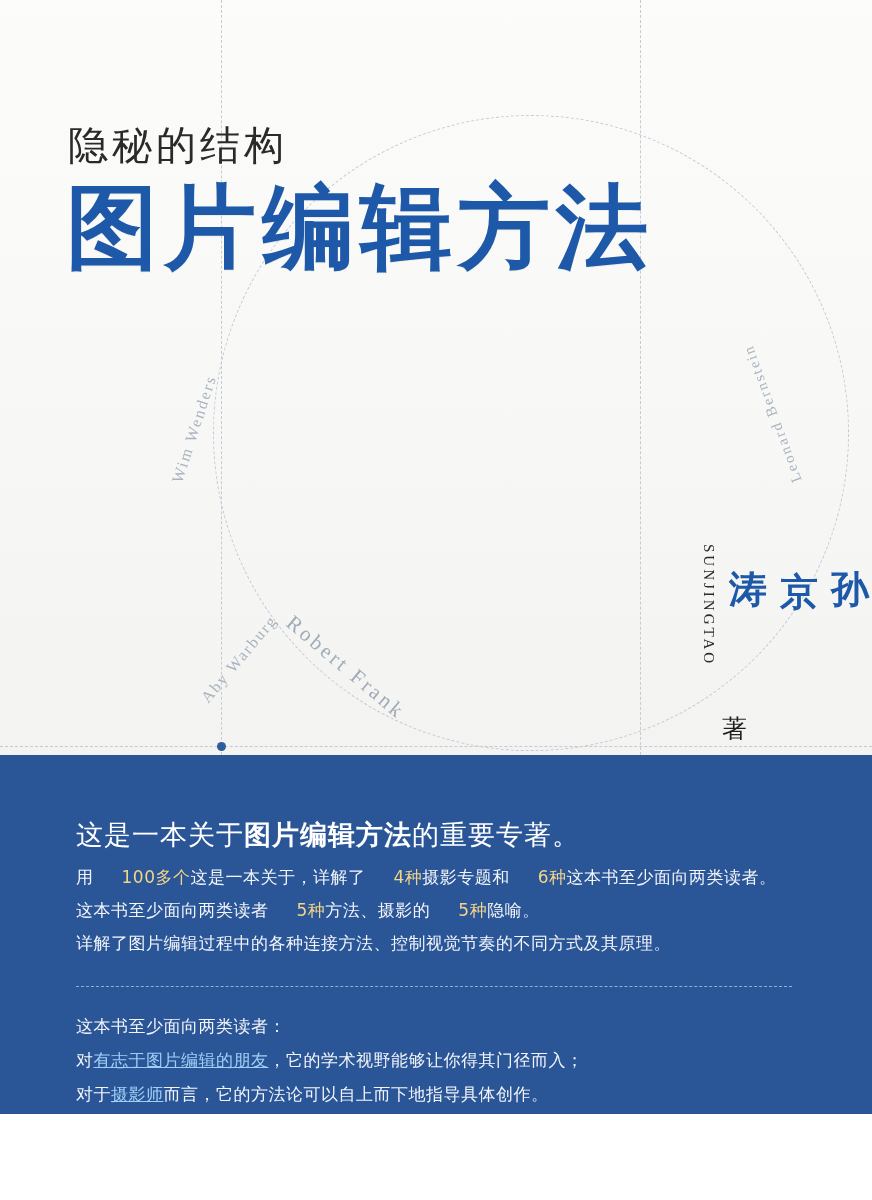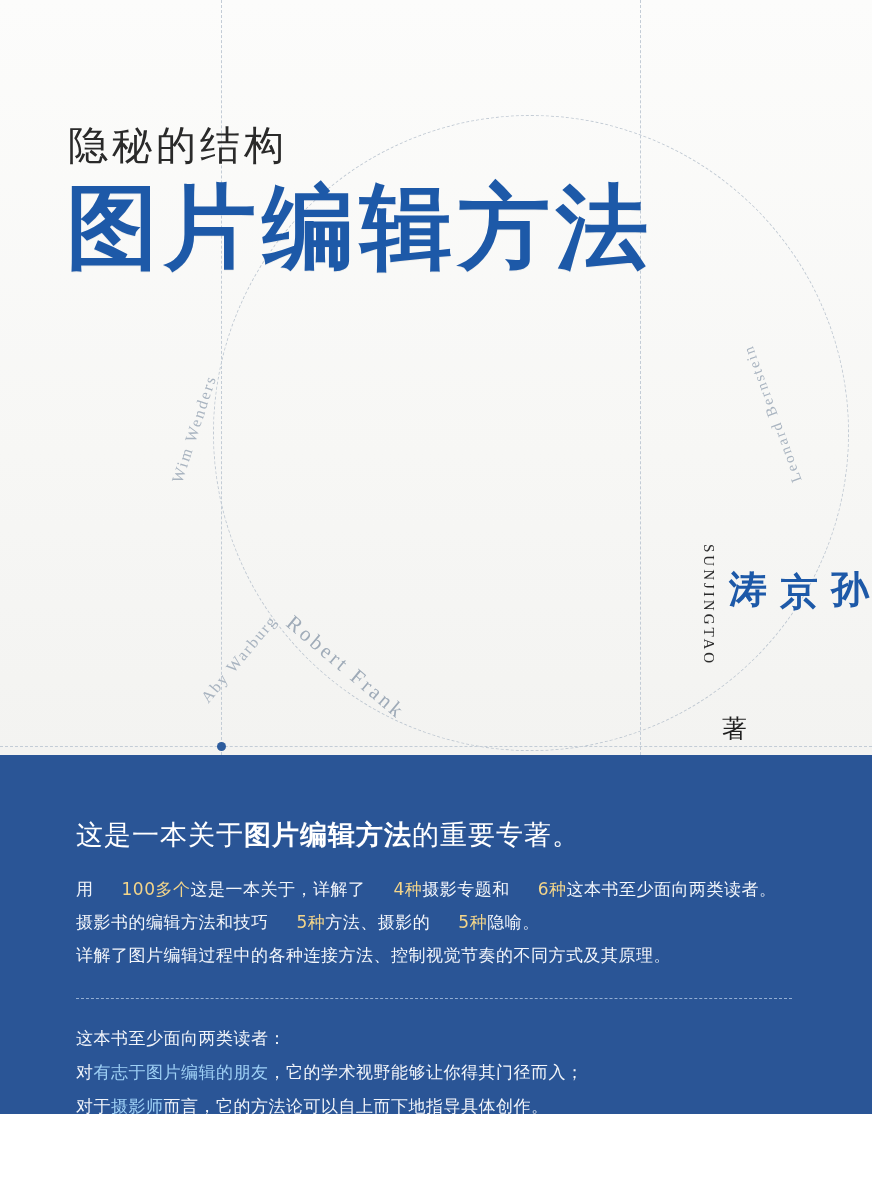--- a/index.html
+++ b/index.html
@@ -161,21 +161,21 @@
     height: 445px;
     background: #2a5596;
     color: #ffffff;
     padding: 62px 74px 0 76px;
   }
   .lead {
     font-family: "DejaVu Sans", sans-serif;
     font-size: 27px;
     letter-spacing: 1px;
     color: #ffffff;
-    margin-bottom: 20px;
+    margin-bottom: 8px;
   }
   .lead b { font-weight: 700; }
   .blurb-line {
     font-family: "DejaVu Sans", sans-serif;
     font-size: 17px;
     line-height: 1.95;
     color: #f2f5fa;
     letter-spacing: .5px;
   }
   .hl { color: #f3d58a; margin-left: 28px; }
@@ -184,21 +184,21 @@
     border-top: 1px dashed #94aed2;
     width: 716px;
   }
   .reader-line {
     font-family: "DejaVu Sans", sans-serif;
     font-size: 17px;
     line-height: 2.0;
     color: #f2f5fa;
     letter-spacing: .5px;
   }
-  .reader-hl { color: #9ed0f5; }
+  .reader-hl { color: #9ed0f5; text-decoration: underline; }
 </style>
 </head>
 <body>
 
 <div id="cover">
 
   <div class="top-area">
     <div class="circle-guide"></div>
     <div class="v-guide g1"></div>
     <div class="v-guide g2"></div>
@@ -220,21 +220,21 @@
     </div>
   </div>
 
   <div class="bottom-area">
     <div class="lead">
       <span>这是一本关于</span><b>图片编辑方法</b><span>的重要专著。</span>
     </div>
 
     <div id="blurb">
         <div class="blurb-line"><span>用</span><span class="hl">100多个</span><span>这是一本关于，详解了</span><span class="hl">4种</span><span>摄影专题和</span><span class="hl">6种</span><span>这本书至少面向两类读者。</span></div>
-        <div class="blurb-line"><span>摄影书的编辑方法和技巧</span><span class="hl">5种</span><span>方法、摄影的</span><span class="hl">5种</span><span>隐喻。</span></div>
+        <div class="blurb-line"><span>这本书至少面向两类读者</span><span class="hl">5种</span><span>方法、摄影的</span><span class="hl">5种</span><span>隐喻。</span></div>
         <div class="blurb-line"><span>详解了图片编辑过程中的各种连接方法、控制视觉节奏的不同方式及其原理。</span></div>
       </div>
 
     <div class="divider"></div>
 
     <div id="readers">
         <div class="reader-line"><span>这本书至少面向两类读者：</span></div>
         <div class="reader-line"><span>对</span><span class="reader-hl">有志于图片编辑的朋友</span><span>，它的学术视野能够让你得其门径而入；</span></div>
         <div class="reader-line"><span>对于</span><span class="reader-hl">摄影师</span><span>而言，它的方法论可以自上而下地指导具体创作。</span></div>
       </div>

